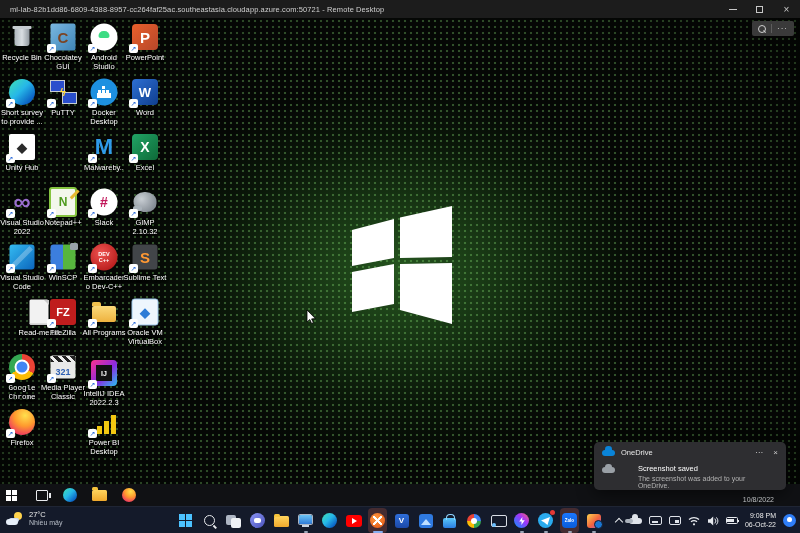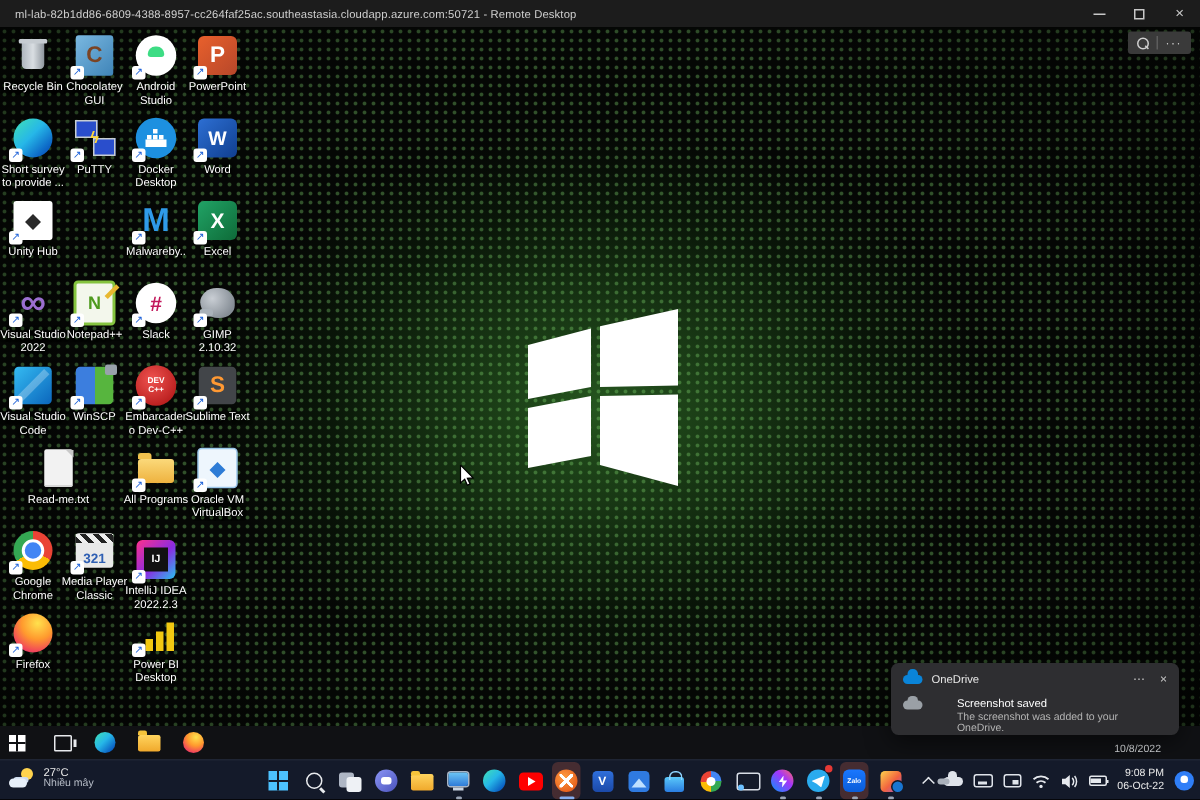--- a/index.html
+++ b/index.html
@@ -488,34 +488,41 @@
           <div class="dart i-sublime">
             <span class="dglyph">S</span>
             <span class="sc"></span>
           </div>
           <div class="dlabel">Sublime Text</div>
         </div>
         <div class="dicell" style="grid-area: 6 / 1; margin-left: 17px;">
           <div class="dart i-readme"></div>
           <div class="dlabel">Read-me.txt</div>
         </div>
+        <div class="dicell" style="grid-area: 6 / 2;">
+          <div class="dart i-filezilla">
+            <span class="dglyph">FZ</span>
+            <span class="sc"></span>
+          </div>
+          <div class="dlabel">FileZilla</div>
+        </div>
         <div class="dicell" style="grid-area: 6 / 3;">
           <div class="dart i-allprog">
             <span class="sc"></span>
           </div>
           <div class="dlabel">All Programs</div>
         </div>
         <div class="dicell" style="grid-area: 6 / 4;">
           <div class="dart i-vbox">
             <span class="dglyph">◆</span>
             <span class="sc"></span>
           </div>
           <div class="dlabel">Oracle VM VirtualBox</div>
         </div>
-        <div class="dicell" style="grid-area: 7 / 1;">
+        <div class="dicell" style="grid-area: 7 / 1; font-family: Liberation Mono, monospace;">
           <div class="dart i-chrome">
             <span class="sc"></span>
           </div>
           <div class="dlabel">Google Chrome</div>
         </div>
         <div class="dicell" style="grid-area: 7 / 2;">
           <div class="dart i-mpc">
             <span class="dglyph">321</span>
             <span class="sc"></span>
           </div>

